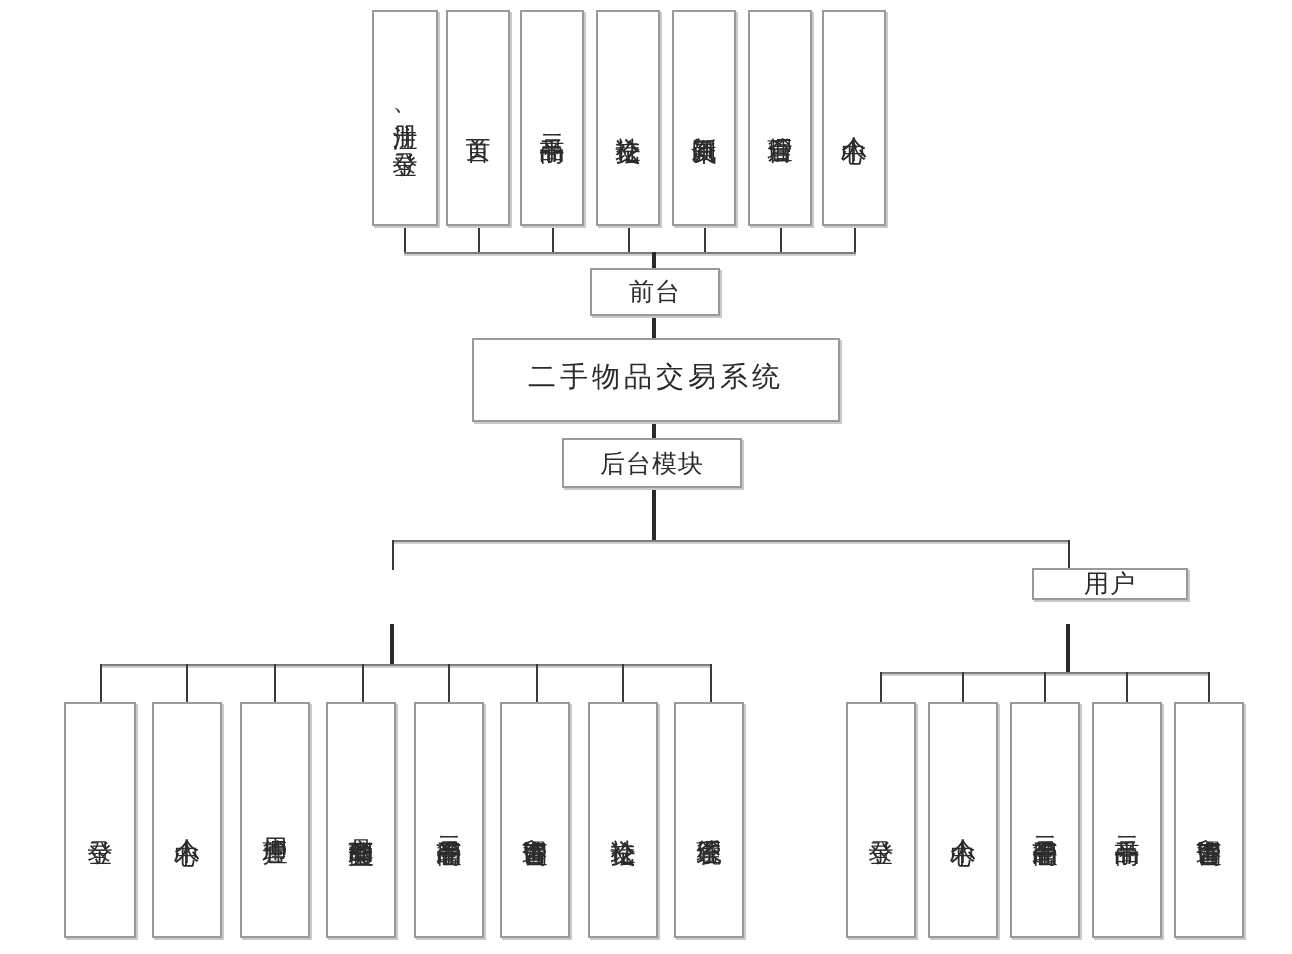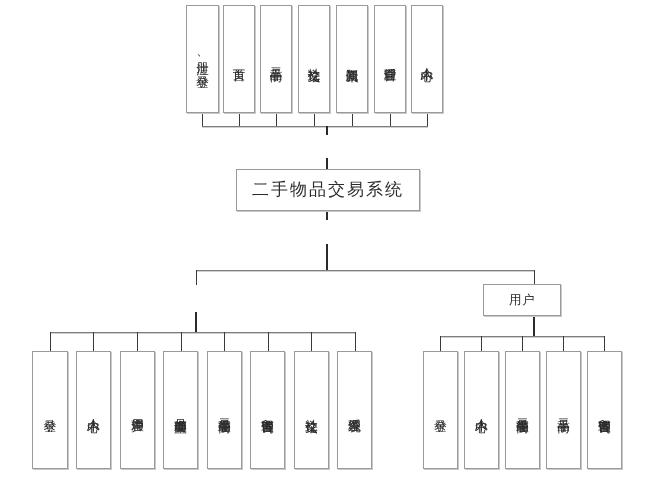--- a/index.html
+++ b/index.html
@@ -41,21 +41,21 @@
     writing-mode: vertical-rl;
     text-orientation: upright;
     -webkit-writing-mode: vertical-rl;
     font-size: 12.5px;
     padding: 4px 0;
   }
   .node.horizontal {
     font-size: 12.5px;
   }
   .node.root {
-    font-size: 17px;
+    font-size: 14px;
     letter-spacing: 2px;
   }
 
   
   .ln {
     position: absolute;
     background: #3a3a3a;
     z-index: 1;
   }
   .ln.v { width: 1px; }
@@ -84,35 +84,37 @@
   <div class="ln v" style="left:276px; top:113px; height:13px;"></div>
   <div class="ln v" style="left:314px; top:113px; height:13px;"></div>
   <div class="ln v" style="left:352px; top:113px; height:13px;"></div>
   <div class="ln v" style="left:390px; top:113px; height:13px;"></div>
   <div class="ln v" style="left:427px; top:113px; height:13px;"></div>
 
   <div class="ln bus" style="left:202px; top:126px; width:226px;"></div>
 
   <div class="ln thick-v" style="left:326px; top:126px; height:9px;"></div>
 
+  <div class="node horizontal" style="left:295px; top:134px; width:65px; height:24px;">前台</div>
 
   <div class="ln thick-v" style="left:326px; top:158px; height:12px;"></div>
 
   <div class="node root" style="left:236px; top:169px; width:184px; height:42px;">二手物品交易系统</div>
 
   <div class="ln thick-v" style="left:326px; top:211px; height:9px;"></div>
 
+  <div class="node horizontal" style="left:281px; top:219px; width:90px; height:25px;">后台模块</div>
 
   <div class="ln thick-v" style="left:326px; top:244px; height:27px;"></div>
 
   <div class="ln bus" style="left:196px; top:270px; width:338px;"></div>
   <div class="ln v" style="left:196px; top:270px; height:15px;"></div>
   <div class="ln v" style="left:534px; top:270px; height:15px;"></div>
 
-  <div class="node horizontal" style="left:483px; top:284px; width:78px; height:32px;">用户</div>
+  <div class="node horizontal" style="left:516px; top:284px; width:78px; height:16px;">用户</div>
 
   <div class="ln thick-v" style="left:195px; top:312px; height:20px;"></div>
 
   <div class="ln thick-v" style="left:533px; top:312px; height:24px;"></div>
 
   <div class="ln bus" style="left:50px; top:332px; width:305px;"></div>
 
   <div class="ln v" style="left:50px;  top:332px; height:19px;"></div>
   <div class="ln v" style="left:93px;  top:332px; height:19px;"></div>
   <div class="ln v" style="left:137px; top:332px; height:19px;"></div>

